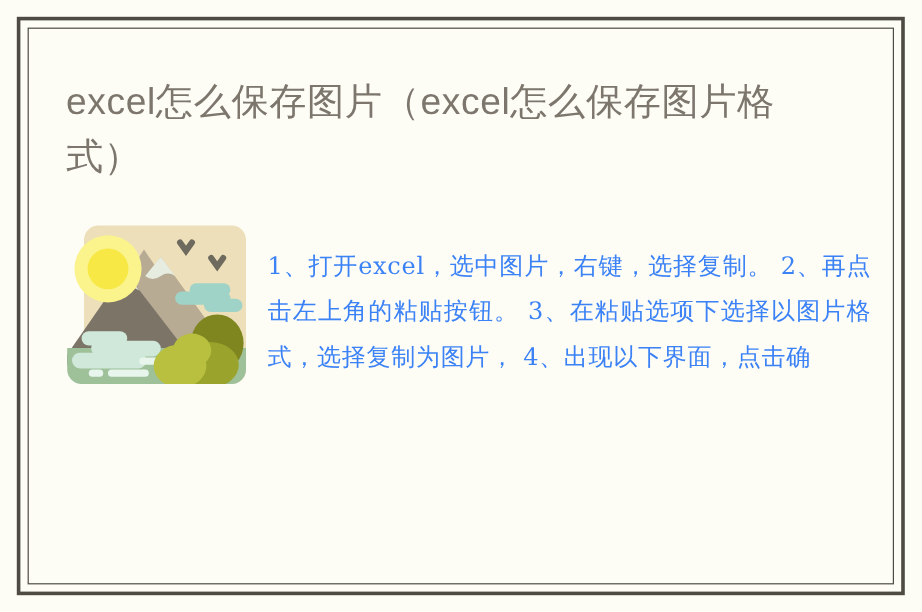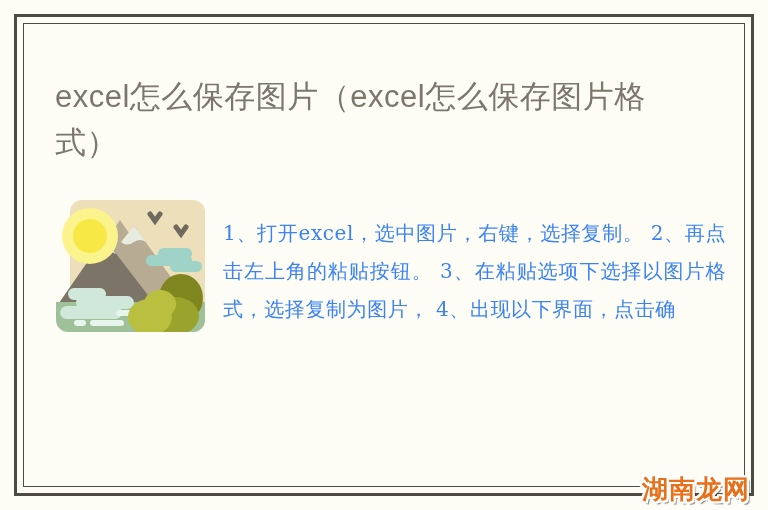--- a/index.html
+++ b/index.html
@@ -41,21 +41,21 @@
     height: 464px;
     border: 1px solid #4e4c42;
     box-sizing: border-box;
     pointer-events: none;
   }
 
   
   .content {
     position: absolute;
     left: 40px;
-    top: 52px;
+    top: 40px;
     width: 690px;
     height: 430px;
     box-sizing: border-box;
   }
 
   .article-title {
     margin: 0;
     padding: 22px 30px 0 15px;
     font-family: "Liberation Sans", sans-serif;
     font-size: 31px;
@@ -184,15 +184,14 @@
             <path d="M122,29 L127,36 L132,29"></path>
           </g>
         </svg>
       </div>
 
       <p class="summary">1、打开excel，选中图片，右键，选择复制。 2、再点击左上角的粘贴按钮。 3、在粘贴选项下选择以图片格式，选择复制为图片， 4、出现以下界面，点击确</p>
 
     </div>
   </div>
 
-  <div class="watermark">湖南龙网</div>
 
 </div>
 
 </body></html>

